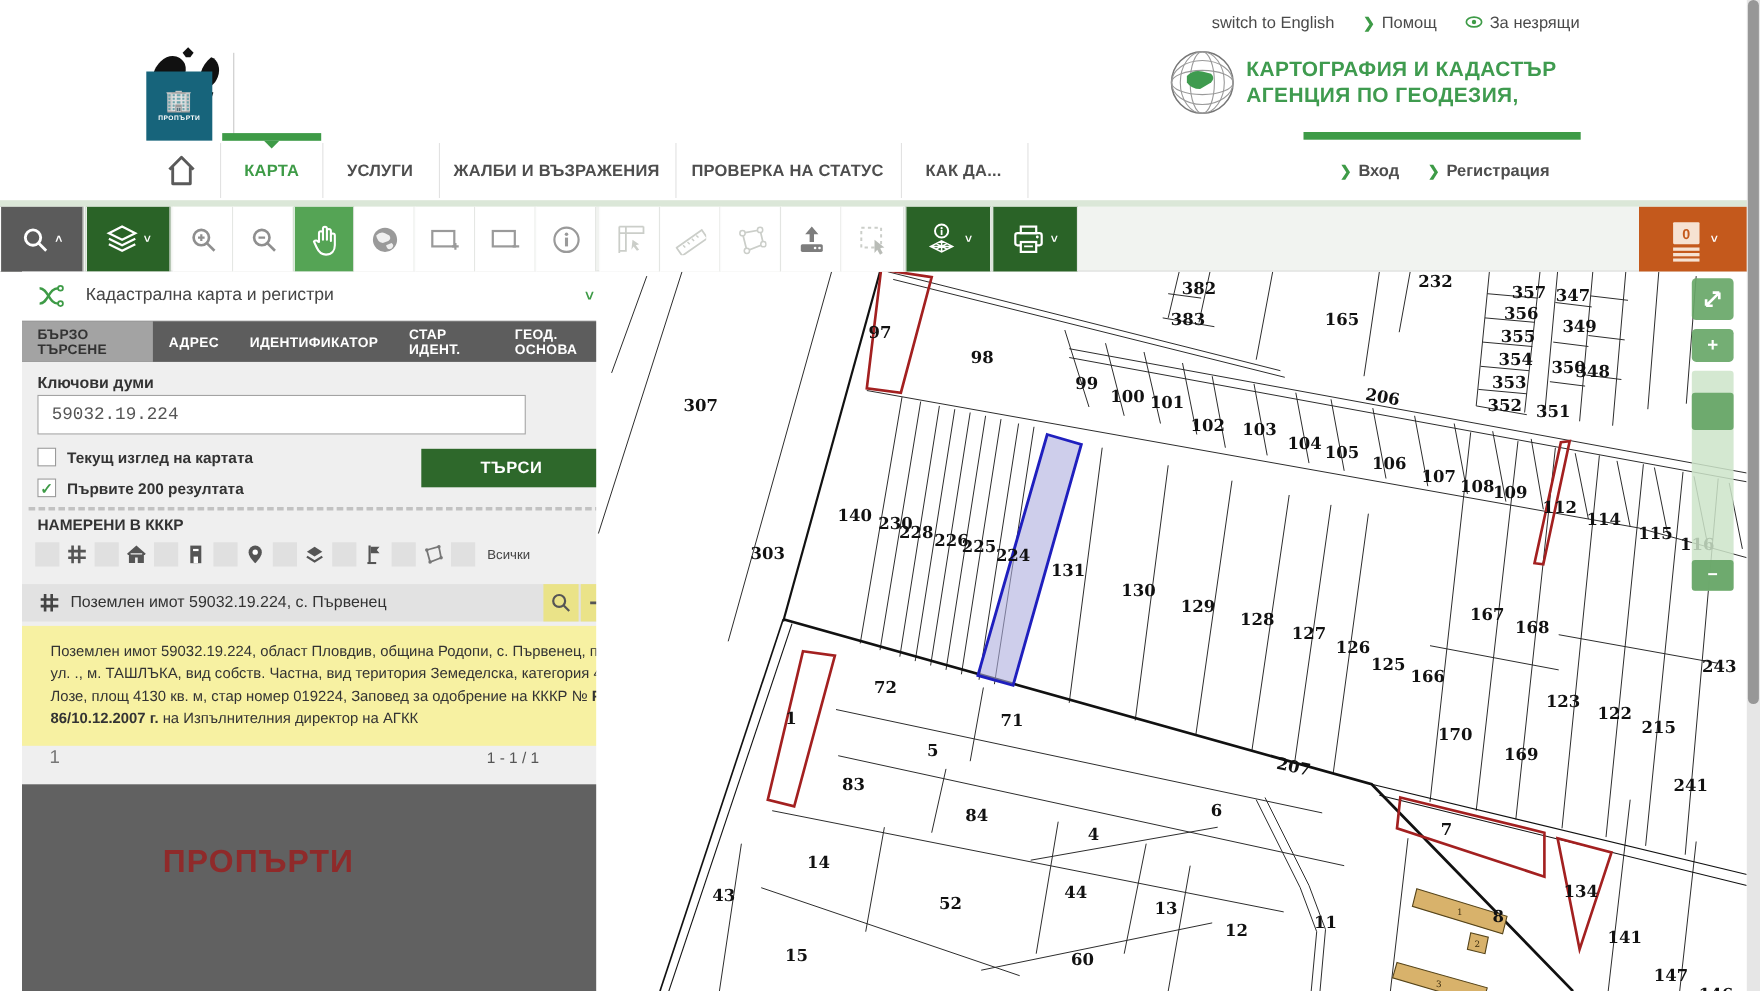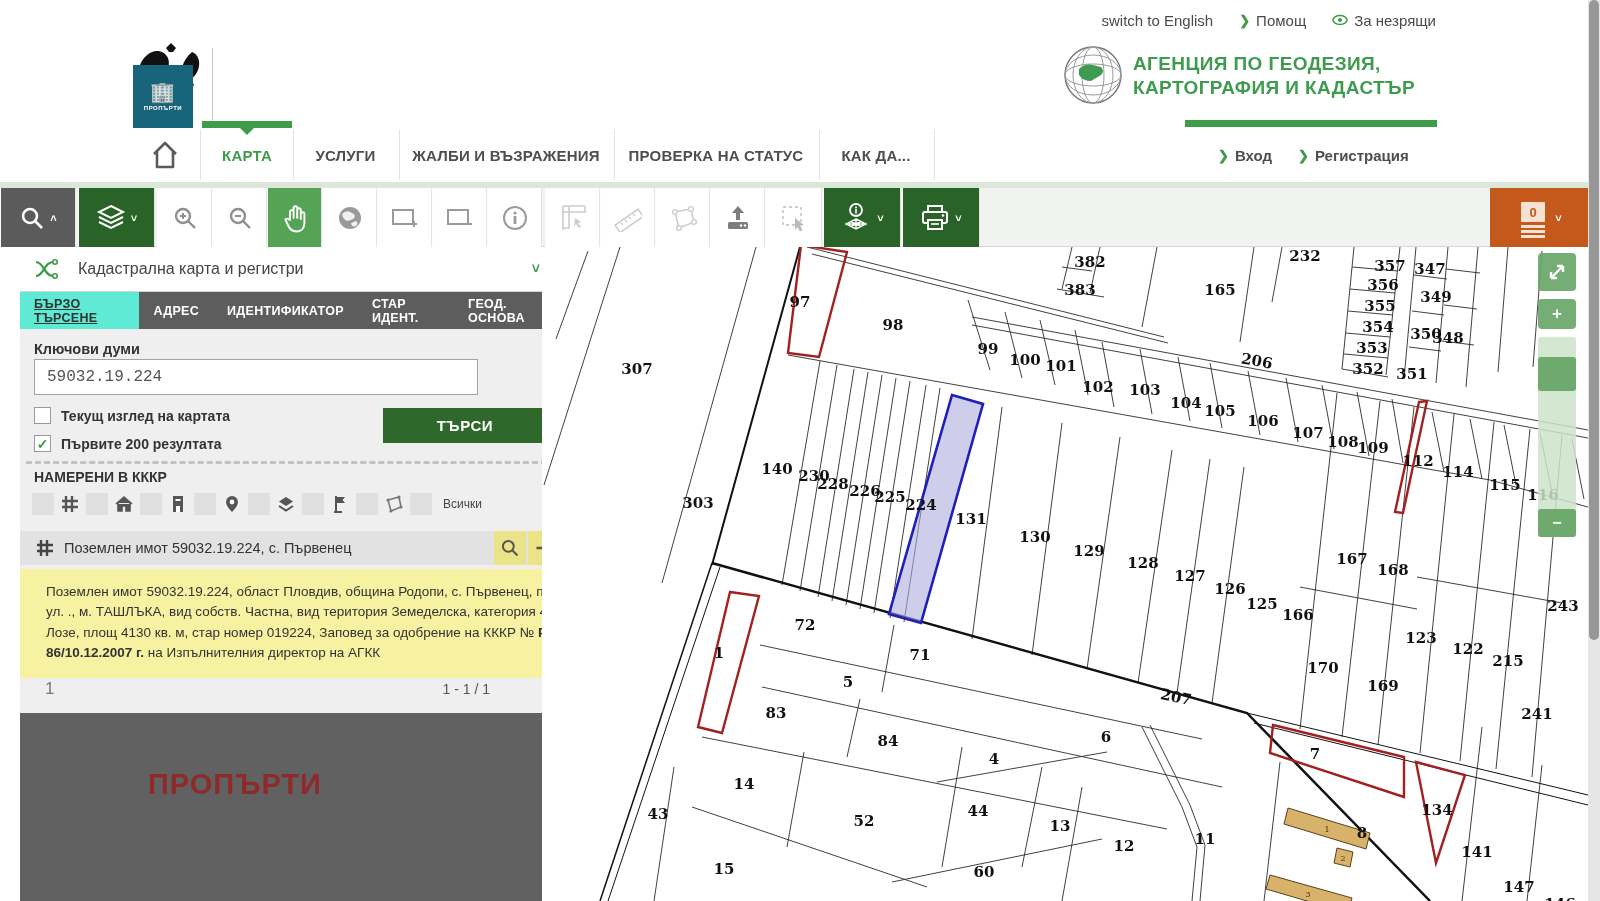--- a/index.html
+++ b/index.html
@@ -63,21 +63,21 @@
   
   #sidebar { position:absolute; top:247px; left:0; width:542px; height:654px; background:#efefef;margin-left:20px; }
   #layersel { position:absolute; top:0; left:0; width:542px; height:45px; background:#fff;
               border-bottom:1px solid #d5d5d5; display:flex; align-items:center; cursor:pointer; }
   #layersel .txt { font-size:16px; color:#444; margin-left:18px; }
   #layersel .chev { position:absolute; right:22px; color:#3e9b47; font-size:14px; font-weight:bold; }
   #stabs { position:absolute; top:45px; left:0; width:542px; height:37px; background:#5d5d5d;
            display:flex; align-items:stretch; }
   .stab { display:flex; align-items:center; padding:0 14px; color:#fff; font-size:12.5px;
           font-weight:bold; cursor:pointer; letter-spacing:.3px; }
-  .stab.active { background:#5eead4; color:#333;text-decoration:underline; }
+  .stab.active { background:#a3a3a3; color:#333; }
   #form { position:absolute; top:82px; left:0; width:542px; }
   .flabel { font-size:14.5px; font-weight:bold; color:#333; margin:12px 0 6px 14px; }
   #kwinput { position:absolute; left:14px; top:30px; width:444px; height:36px; background:#fff;
              border:1px solid #a3a3a3; font-size:16px; color:#555; padding-left:12px;
              font-family:Liberation Mono, monospace; }
   .chkrow { position:absolute; left:14px; display:flex; align-items:center; gap:10px;
             font-size:14px; font-weight:bold; color:#333; cursor:pointer; }
   .chkbox { width:17px; height:17px; background:#fff; border:1px solid #9a9a9a;
             display:flex; align-items:center; justify-content:center;
             color:#3e9b47; font-size:14px; font-weight:bold; }
@@ -162,22 +162,22 @@
   <div id="hdiv"></div>
   <svg id="agklogo" width="64" height="64" viewBox="0 0 64 64">
     <circle cx="32" cy="32" r="28" fill="none" stroke="#777" stroke-width="1.4"></circle>
     <ellipse cx="32" cy="32" rx="28" ry="11" fill="none" stroke="#999" stroke-width="1"></ellipse>
     <ellipse cx="32" cy="32" rx="28" ry="20" fill="none" stroke="#999" stroke-width="1"></ellipse>
     <ellipse cx="32" cy="32" rx="11" ry="28" fill="none" stroke="#999" stroke-width="1"></ellipse>
     <ellipse cx="32" cy="32" rx="20" ry="28" fill="none" stroke="#999" stroke-width="1"></ellipse>
     <path d="M18 26 q6 -6 14 -4 l8 2 q4 4 0 8 l-10 6 q-8 0 -12 -6 z" fill="#3f9b4f"></path>
   </svg>
   <div id="agktxt">
+    <div>КАРТОГРАФИЯ И КАДАСТЪР</div>
     <div>АГЕНЦИЯ ПО ГЕОДЕЗИЯ,</div>
-    <div>КАРТОГРАФИЯ И КАДАСТЪР</div>
   </div>
   <div id="greenbar-r"></div>
 </div>
 
 <div id="nav">
   <svg id="homebtn" width="34" height="34" viewBox="0 0 34 34">
     <path d="M6 16 L17 5 L28 16 M9 14 V29 H25 V14" fill="none" stroke="#5a5a5a" stroke-width="2.6" stroke-linejoin="round"></path>
   </svg>
   <div class="navsep" style="left:200px"></div>
   <div class="navitem active" style="left:202px;width:90px">КАРТА</div>

